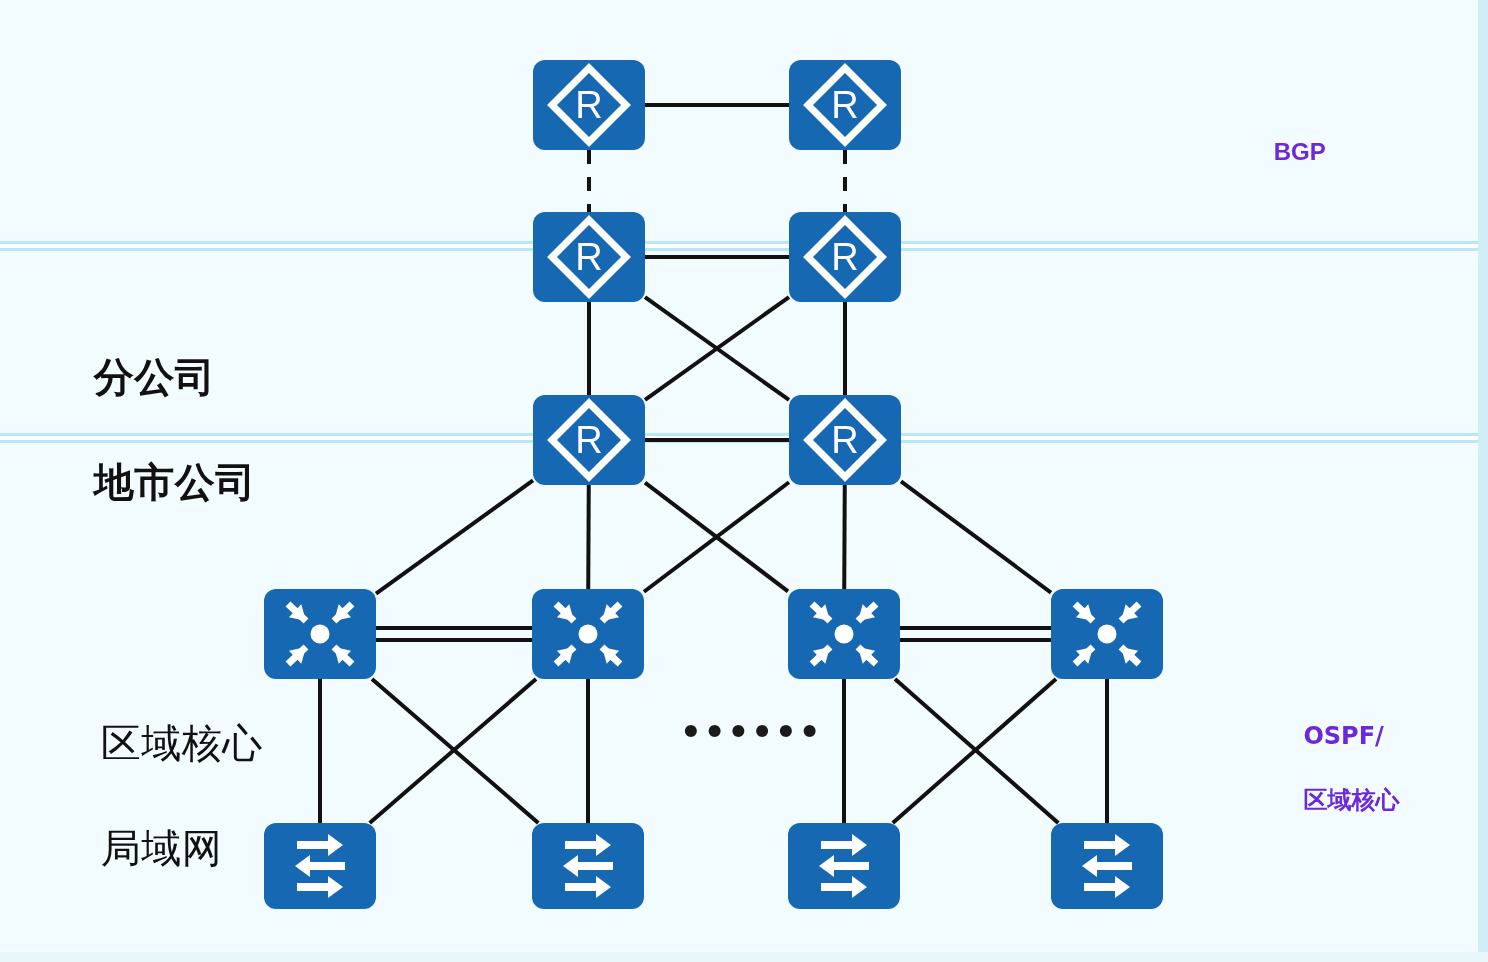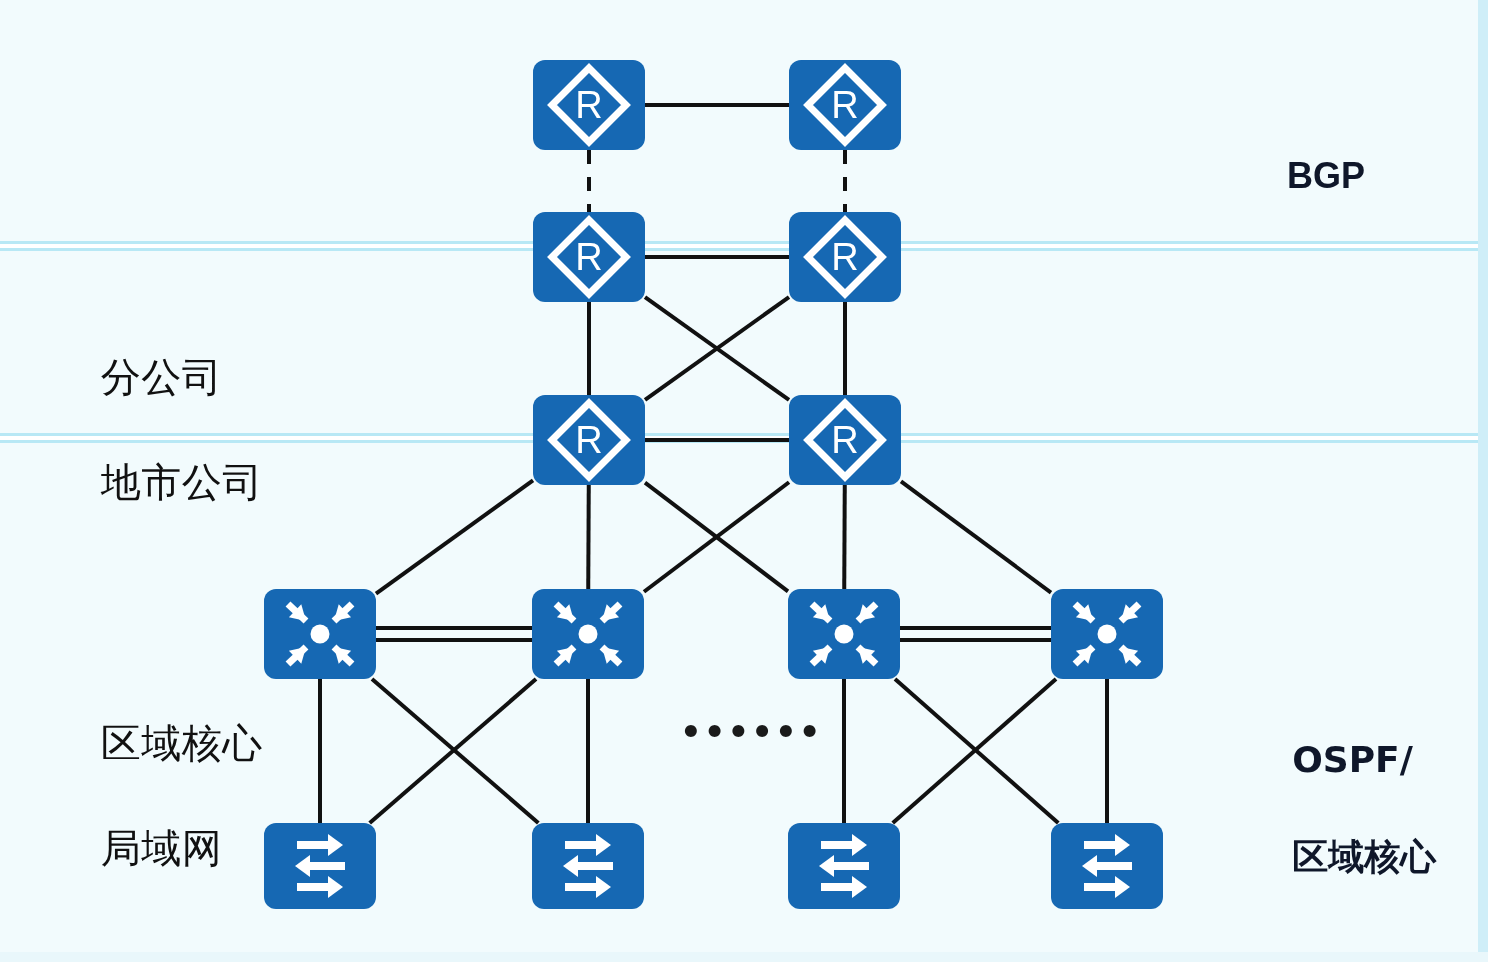--- a/index.html
+++ b/index.html
@@ -30,22 +30,22 @@
     color: #111111;
     font-size: 40px;
     line-height: 1.32;
     font-weight: 400;
     letter-spacing: 0.5px;
     white-space: pre;
     font-family: "DejaVu Sans", "Liberation Sans", sans-serif;
   }
   .proto-label {
     position: absolute;
-    color: #0f172a;
-    font-size: 36px;
+    color: #6d28d9;
+    font-size: 24px;
     line-height: 1.34;
     font-weight: 700;
     white-space: pre;
     font-family: "Liberation Sans", "DejaVu Sans", sans-serif;
   }
   .proto-label.cjk {
     font-family: "DejaVu Sans", "Liberation Sans", sans-serif;
   }
   .ellipsis-text {
     position: absolute;
@@ -357,35 +357,35 @@
               <path d="M 1130 887 L 1115 876 L 1115 898 Z" fill="#ffffff"></path>
             </g>
           </g>
         </g>
       </g>
     <rect x="1478" y="0" width="10" height="962" fill="#cfeef8"></rect>
     <rect x="0" y="952" width="1488" height="10" fill="#e9f7fb"></rect>
   </svg>
 
 
-  <div class="tier-label" style="left:48px; top:298px;">
+  <div class="tier-label" style="left:36px; top:298px;font-weight:bold;">
     <span>分公司</span><br>
     <span>地市公司</span>
   </div>
 
   <div class="tier-label" style="left:48px; top:664px;">
     <span>区域核心</span><br>
     <span>局域网</span>
   </div>
 
   <div class="proto-label" style="left:1247px; top:104px;">
     <span>BGP</span>
   </div>
 
 
-  <div class="proto-label cjk" style="left:1242px; top:688px;">
+  <div class="proto-label cjk" style="left:1270px; top:688px;">
     <span>OSPF/</span><br>
     <span>区域核心</span>
   </div>
 
   <div class="ellipsis-text" style="left:680px; top:712px;">••••••</div>
 
 </div>
 
 </body></html>

